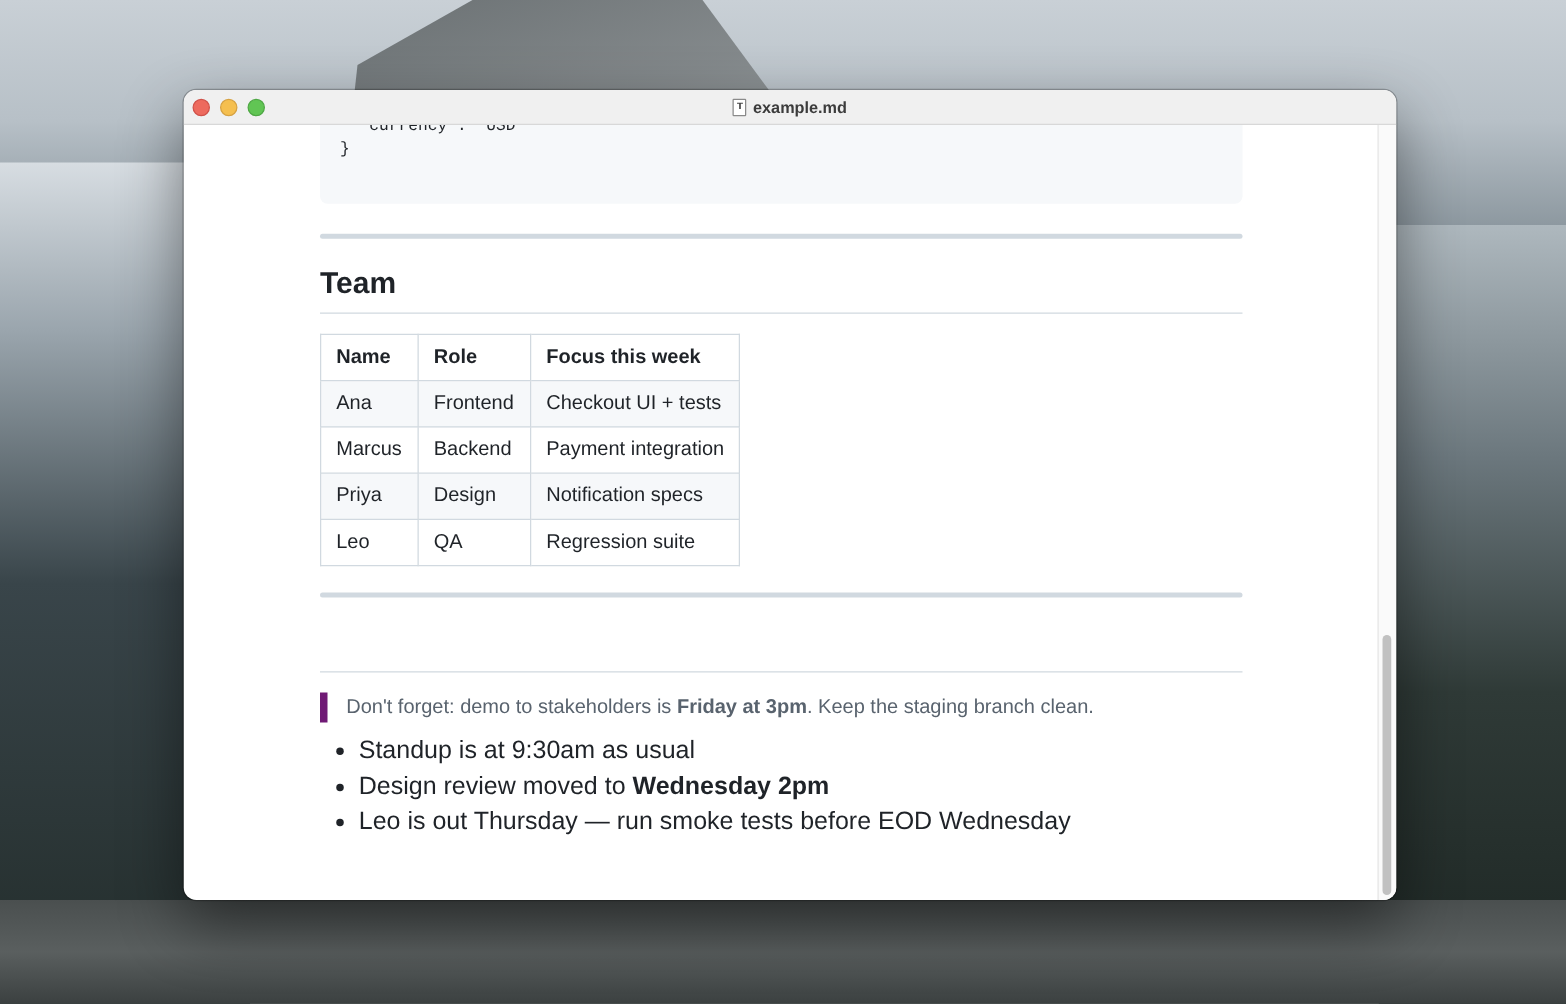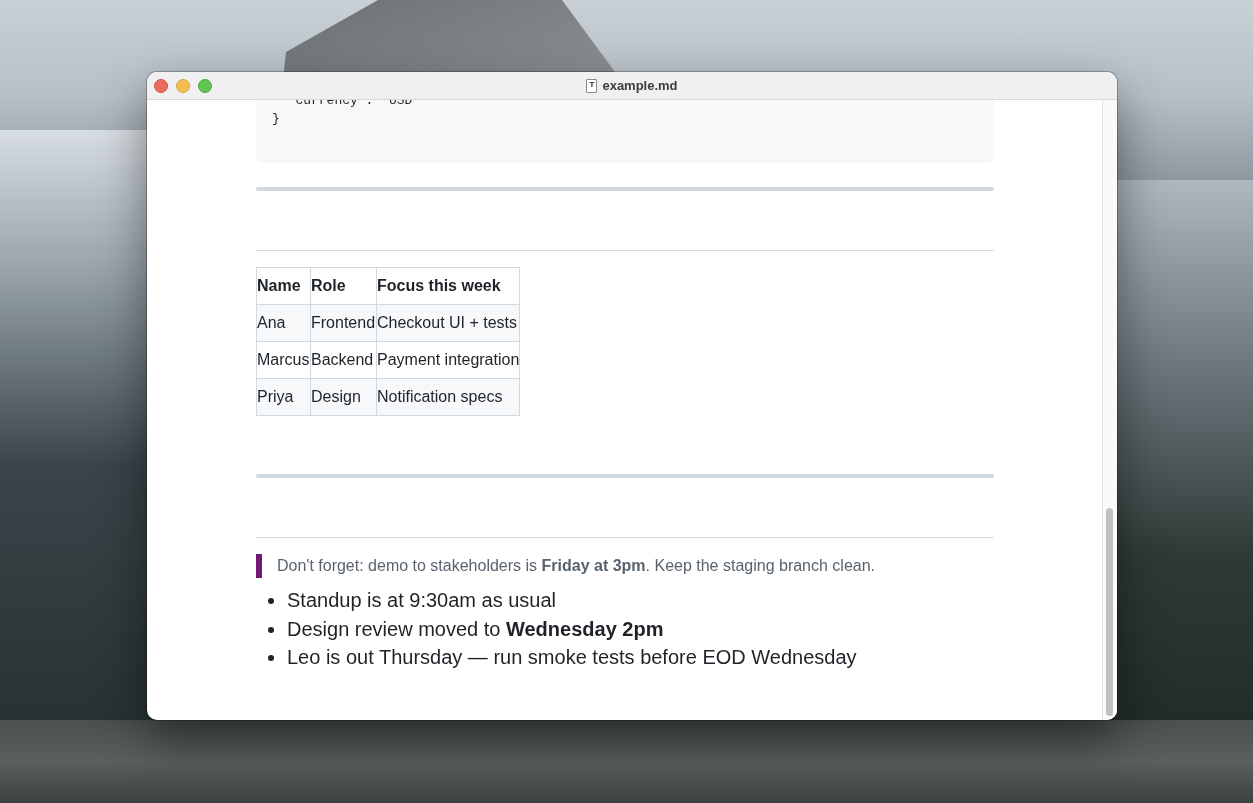--- a/index.html
+++ b/index.html
@@ -63,21 +63,21 @@
     font-family:"Liberation Mono", monospace; font-size:13px; color:#1f2328;
   }
   .codeblock .line { position:absolute; left:16px; white-space:pre; }
   .hr { position:absolute; left:109px; width:738px; height:4px; background:#d1d9e0; border-radius:2px; }
   .h2 { position:absolute; left:109px; width:738px; font-size:24px; font-weight:bold; color:#1f2328; }
   .h2-rule { position:absolute; left:109px; width:738px; height:1px; background:#d1d9e0; }
   table.team {
     position:absolute; left:109px; top:167px; border-collapse:collapse; font-size:16px; color:#1f2328;
   }
   table.team th, table.team td {
-    border:1px solid #d1d9e0; padding:0 0; height:36px; text-align:left; white-space:nowrap;
+    border:1px solid #d1d9e0; padding:0 12px; height:36px; text-align:left; white-space:nowrap;
   }
   table.team th { font-weight:bold; background:#fff; }
   table.team tr:nth-child(even) td { background:#f6f8fa; }
   .c1 { width:53px; } .c2 { width:65px; } .c3 { width:141px; }
   .quote {
     position:absolute; left:109px; top:454px; width:738px; height:24px;
     border-left:6px solid #701a75; padding-left:15px; box-sizing:border-box;
     font-size:16px; color:#59636e; line-height:24px;
   }
   .quote b { color:#59636e; }
@@ -107,20 +107,21 @@
 
   <div class="content">
     <div class="codeblock">
 
       <div class="line" style="top:13px">  "currency": "USD"</div>
       <div class="line" style="top:31px">}</div>
     </div>
 
     <div class="hr" style="top:87px"></div>
 
+    <div class="h2" style="top:113px">Team</div>
     <div class="h2-rule" style="top:150px"></div>
 
     <table class="team">
       <tbody>
           <tr>
         <th class="c1">Name</th>
         <th class="c2">Role</th>
         <th class="c3">Focus this week</th>
       </tr>
       <tr>
@@ -130,20 +131,25 @@
       </tr>
       <tr>
         <td>Marcus</td>
         <td>Backend</td>
         <td>Payment integration</td>
       </tr>
       <tr>
         <td>Priya</td>
         <td>Design</td>
         <td>Notification specs</td>
+      </tr>
+      <tr>
+        <td>Leo</td>
+        <td>QA</td>
+        <td>Regression suite</td>
       </tr>
     </tbody>
       </table>
 
     <div class="hr" style="top:374px"></div>
 
     <div class="h2-rule" style="top:437px"></div>
 
     <div class="quote">
       <span>Don't forget: demo to stakeholders is </span><b>Friday at 3pm</b><span>. Keep the staging branch clean.</span>

